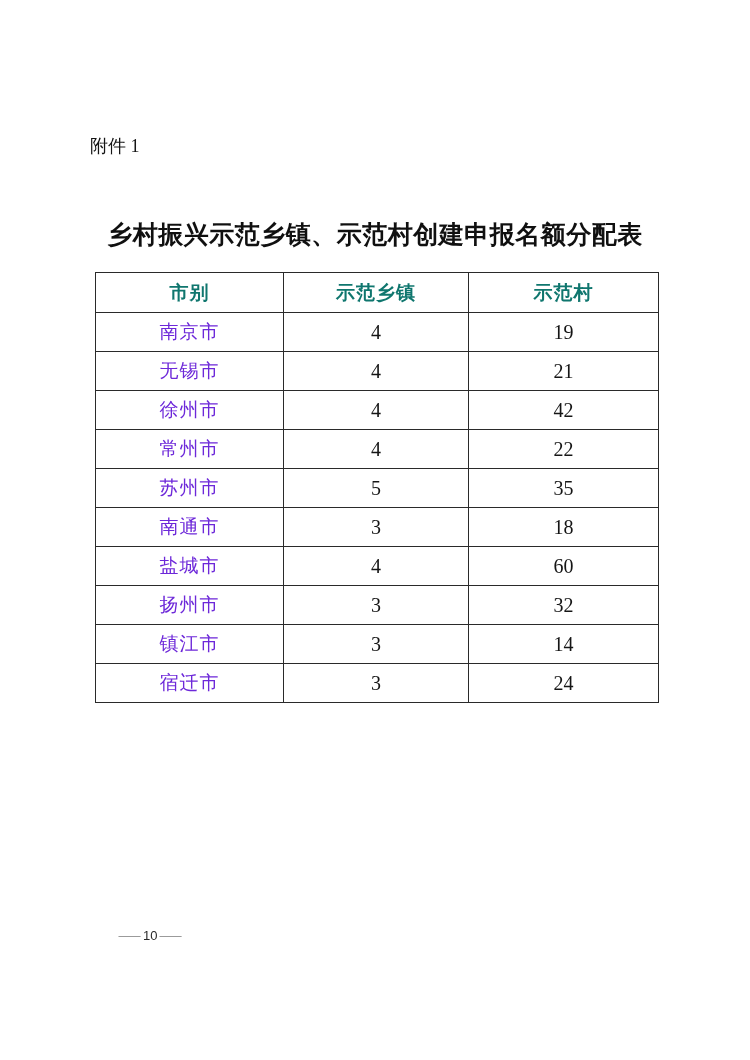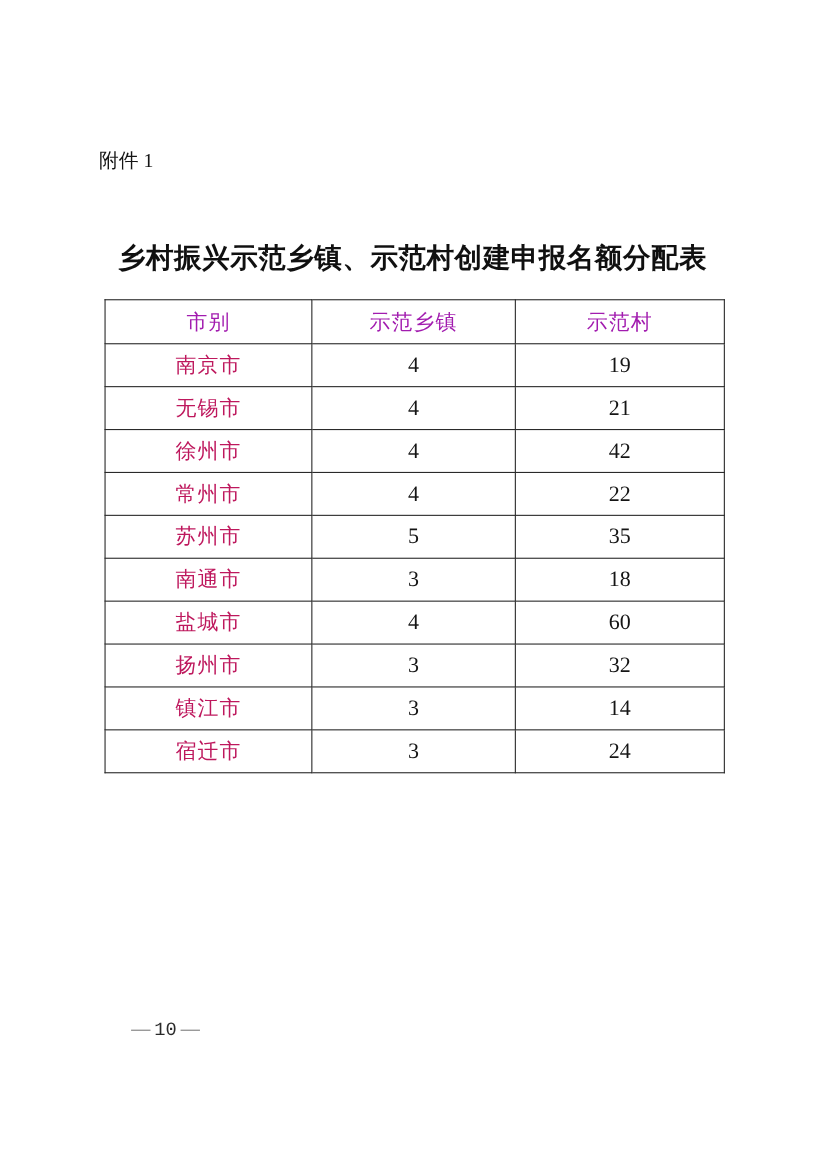--- a/index.html
+++ b/index.html
@@ -45,44 +45,44 @@
   table.alloc col.c2 { width: 185px; }
   table.alloc col.c3 { width: 190px; }
   table.alloc th, table.alloc td {
     border: 1.5px solid #2a2a2a;
     text-align: center;
     vertical-align: middle;
     padding: 0;
   }
   table.alloc thead th {
     height: 39px;
-    font-weight: normal;
+    font-weight: bold;
     font-size: 19px;
     letter-spacing: 1px;
     font-family: "Liberation Sans", sans-serif;
-    color: #a21caf;
+    color: #0f766e;
   }
   table.alloc tbody td { height: 38px; }
   table.alloc td.city {
     font-family: "Liberation Sans", sans-serif;
     font-size: 19px;
     letter-spacing: 1px;
-    color: #be185d;
+    color: #6d28d9;
   }
   table.alloc td.num {
     font-family: "Liberation Serif", serif;
     font-size: 20px;
     color: #151515;
   }
   .page-footer {
     position: absolute;
     left: 116px;
     top: 928px;
-    font-size: 17px;
-    font-family: Liberation Mono, monospace;
+    font-size: 13px;
+    font-family: Liberation Sans, sans-serif;
     white-space: nowrap;
   }
   .page-footer .dash {
     display: inline-block;
     transform: scaleX(1.7);
     color: #8f8f8f;
     margin: 0 7px;
   }
   .page-footer .num { color: #2a2a2a; }
 </style>

